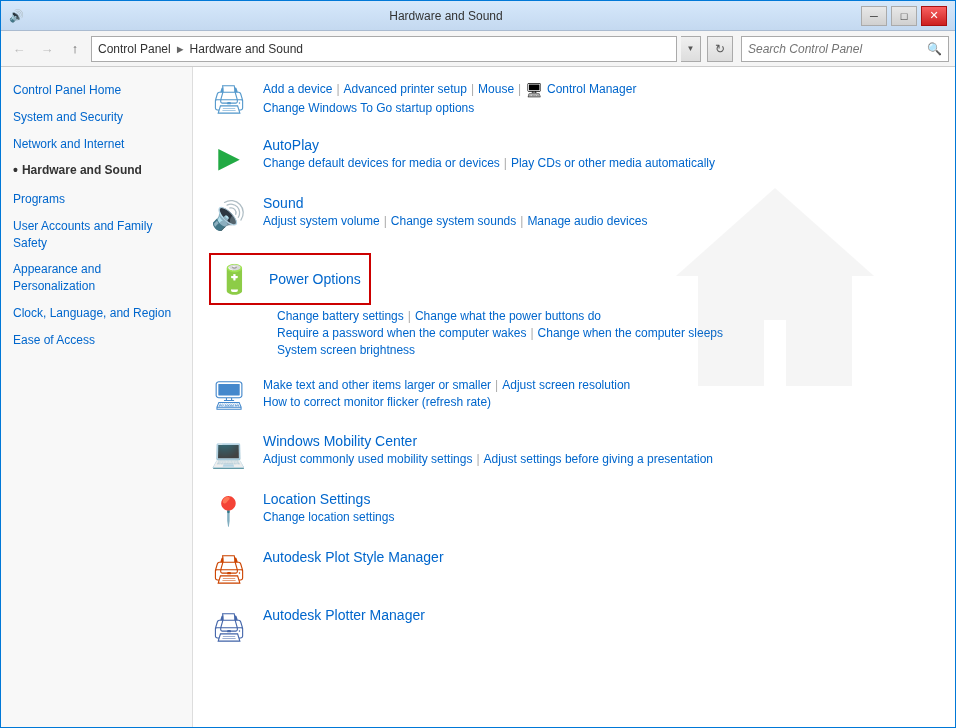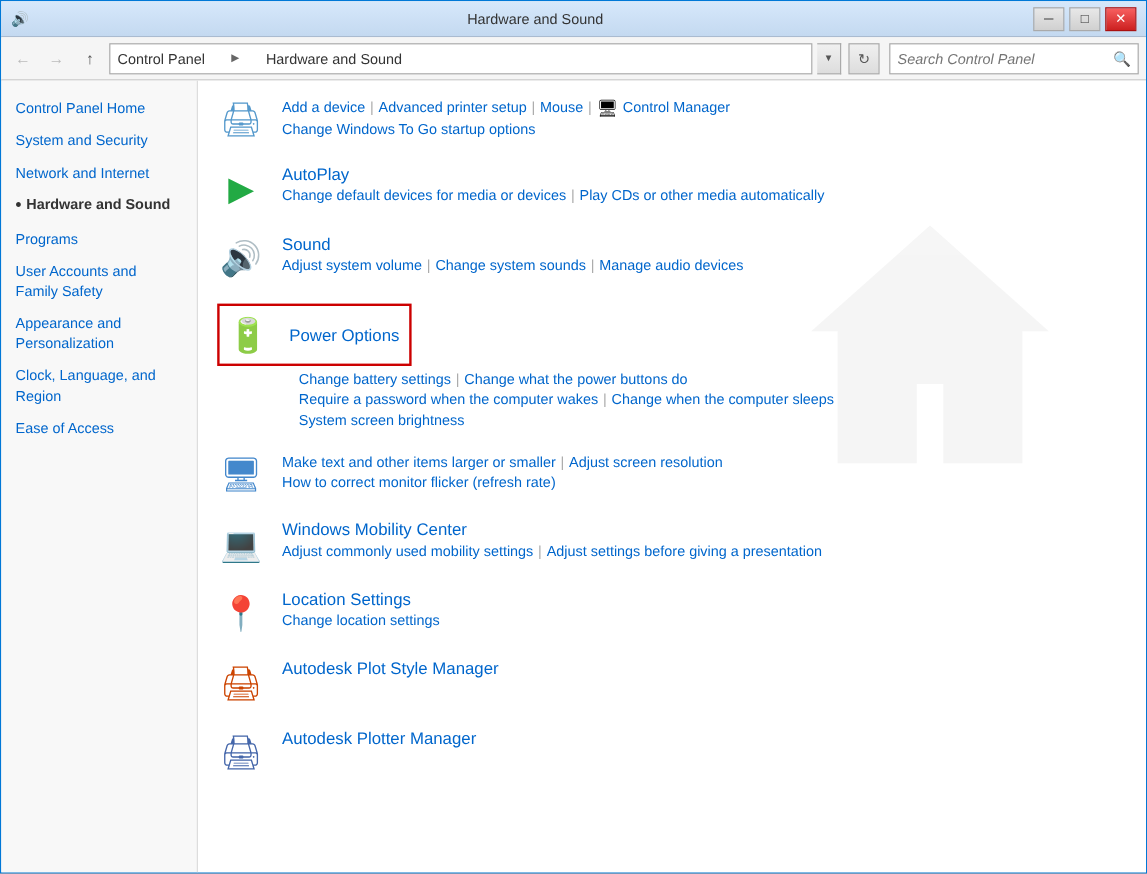--- a/index.html
+++ b/index.html
@@ -103,21 +103,21 @@
     .address-field {
       flex: 1;
       height: 26px;
       border: 1px solid #aaa;
       background: white;
       display: flex;
       align-items: center;
       padding: 0 6px;
       font-size: 12px;
       color: #333;
-      gap: 20px;
+      gap: 4px;
     }
 
     .breadcrumb-sep {
       color: #666;
       font-size: 11px;
     }
 
     .breadcrumb-link {
       color: #333;
       cursor: pointer;
@@ -188,21 +188,21 @@
 
     
     .main-area {
       display: flex;
       flex: 1;
       overflow: hidden;
     }
 
     
     .sidebar {
-      width: 164px;
+      width: 192px;
       background: #f8f8f8;
       border-right: 1px solid #ddd;
       padding: 10px 0;
       flex-shrink: 0;
       overflow-y: auto;
     }
 
     .sidebar-item {
       padding: 5px 12px;
       font-size: 12px;

